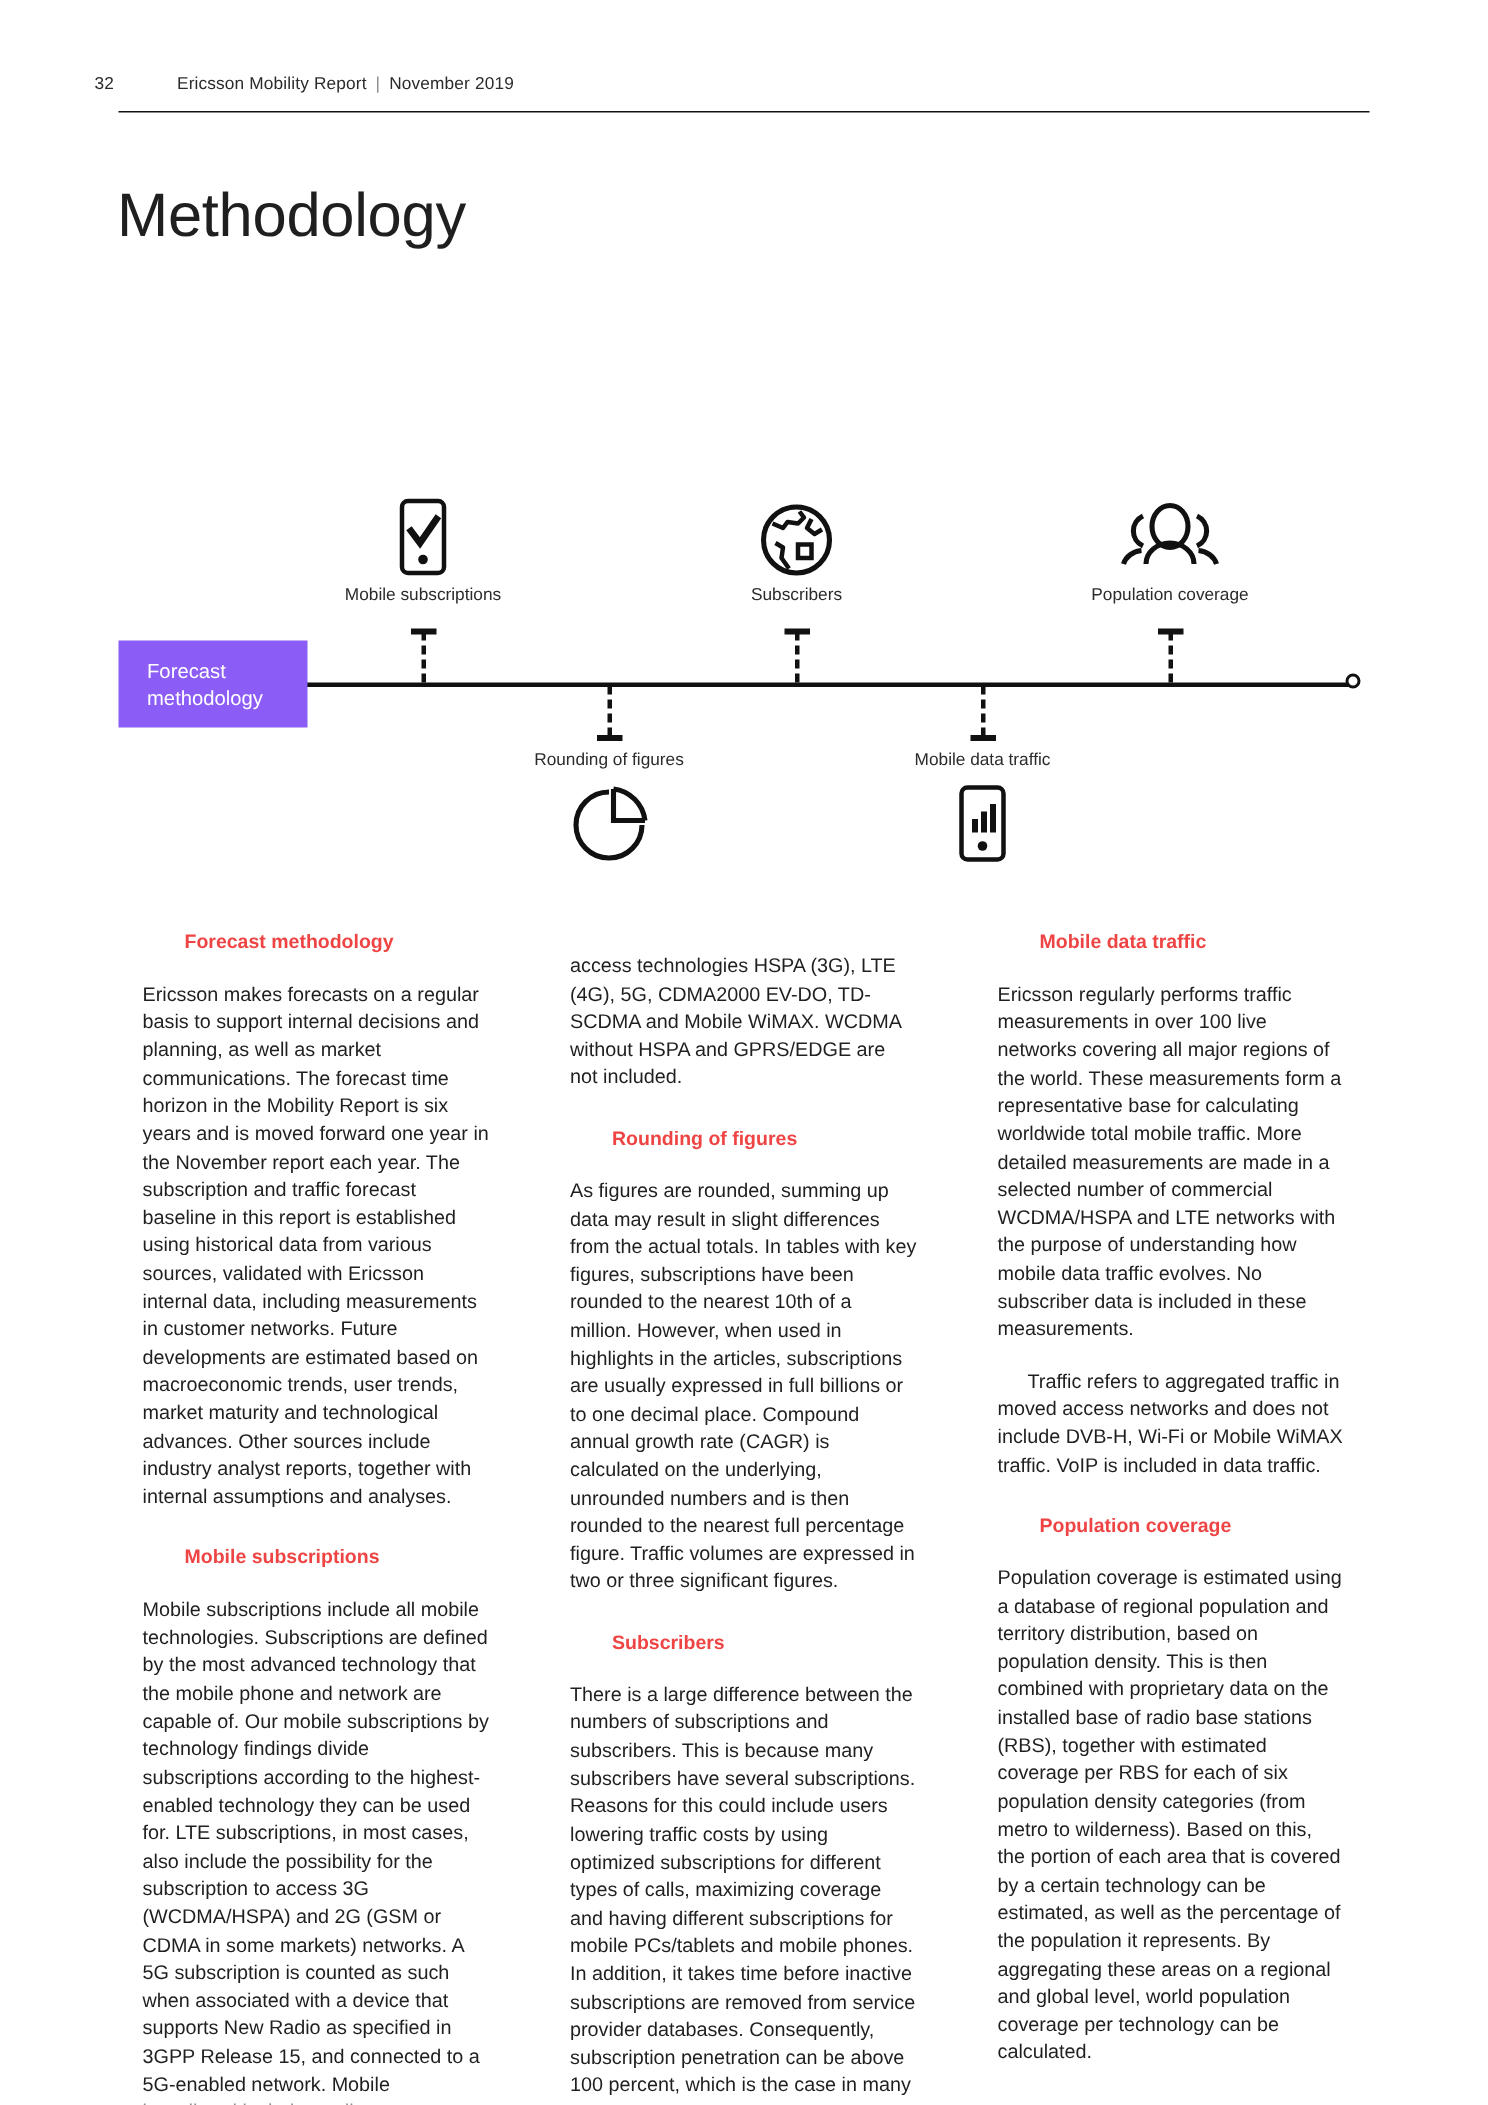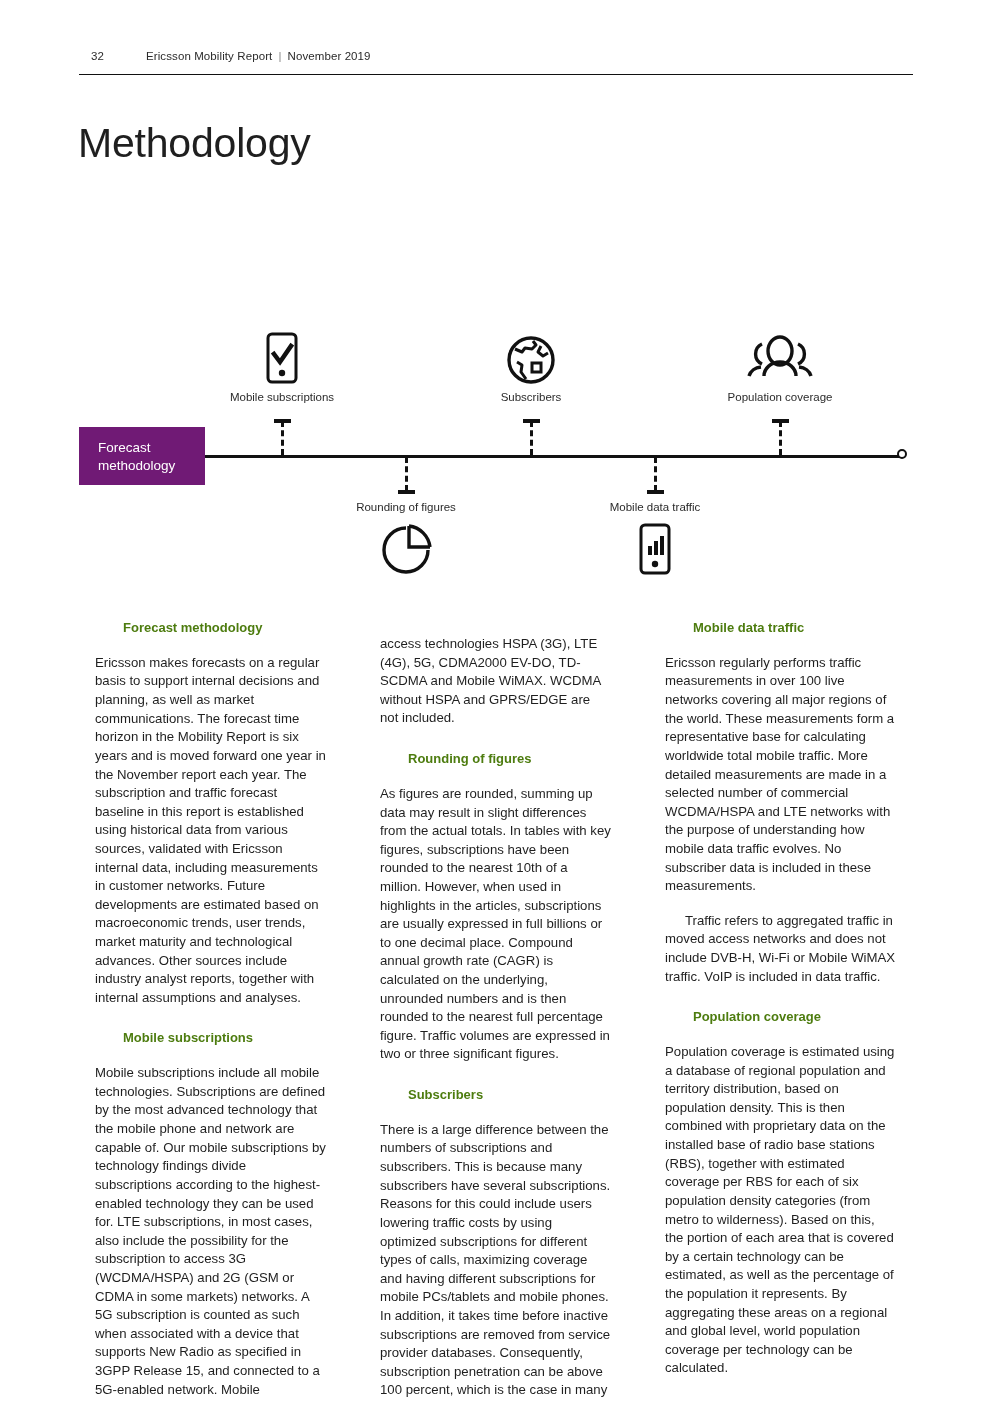--- a/index.html
+++ b/index.html
@@ -12,21 +12,21 @@
     height: 1403px;
     position: relative;
     font-family: "Liberation Sans", sans-serif;
     color: #1b1b1b;
     overflow: hidden;
   }
 
   
   .page-header {
     position: absolute;
-    left: 91px;
+    left: 63px;
     top: 50px;
     width: 834px;
     display: flex;
     align-items: baseline;
     font-size: 11.5px;
     color: #2b2b2b;
     letter-spacing: 0.1px;
   }
   .page-header .pg-num {
     width: 55px;
@@ -145,21 +145,21 @@
     display: flex;
     gap: 22px;
   }
   .col {
     width: 263px;
     flex: none;
   }
   .sec-head {
     font-size: 13px;
     font-weight: 700;
-    color: #4d7c0f;
+    color: #ef4444;
     margin: 0 0 1px 0;
     line-height: 1.45;
     padding-left: 44px;
   }
   .sec-head.spaced {
     margin-top: 22px;
   }
   .body-p {
     font-size: 13.2px;
     line-height: 1.41;
@@ -184,21 +184,21 @@
 </div>
 <div class="header-rule"></div>
 
 <h1 class="page-title">Methodology</h1>
 
 <div class="infographic">
 
   <div class="timeline-axis"></div>
   <div class="axis-endpoint"></div>
 
-  <div class="forecast-box" style="background: #701a75;">
+  <div class="forecast-box" style="background: #8b5cf6;">
     <div>Forecast</div>
     <div>methodology</div>
   </div>
 
   <div class="stem" style="left:281px; top:421px; height:34px;"></div>
   <div class="stem-cap" style="left:274px; top:419px;"></div>
   <div class="node-label" style="left:282px; top:391px;">Mobile subscriptions</div>
   <div class="node-icon" style="left:282px; top:331px;">
     <svg width="40" height="54" viewBox="0 0 40 54">
       <rect x="6" y="3" width="28" height="48" rx="4" ry="4" fill="none" stroke="#111" stroke-width="3"></rect>

